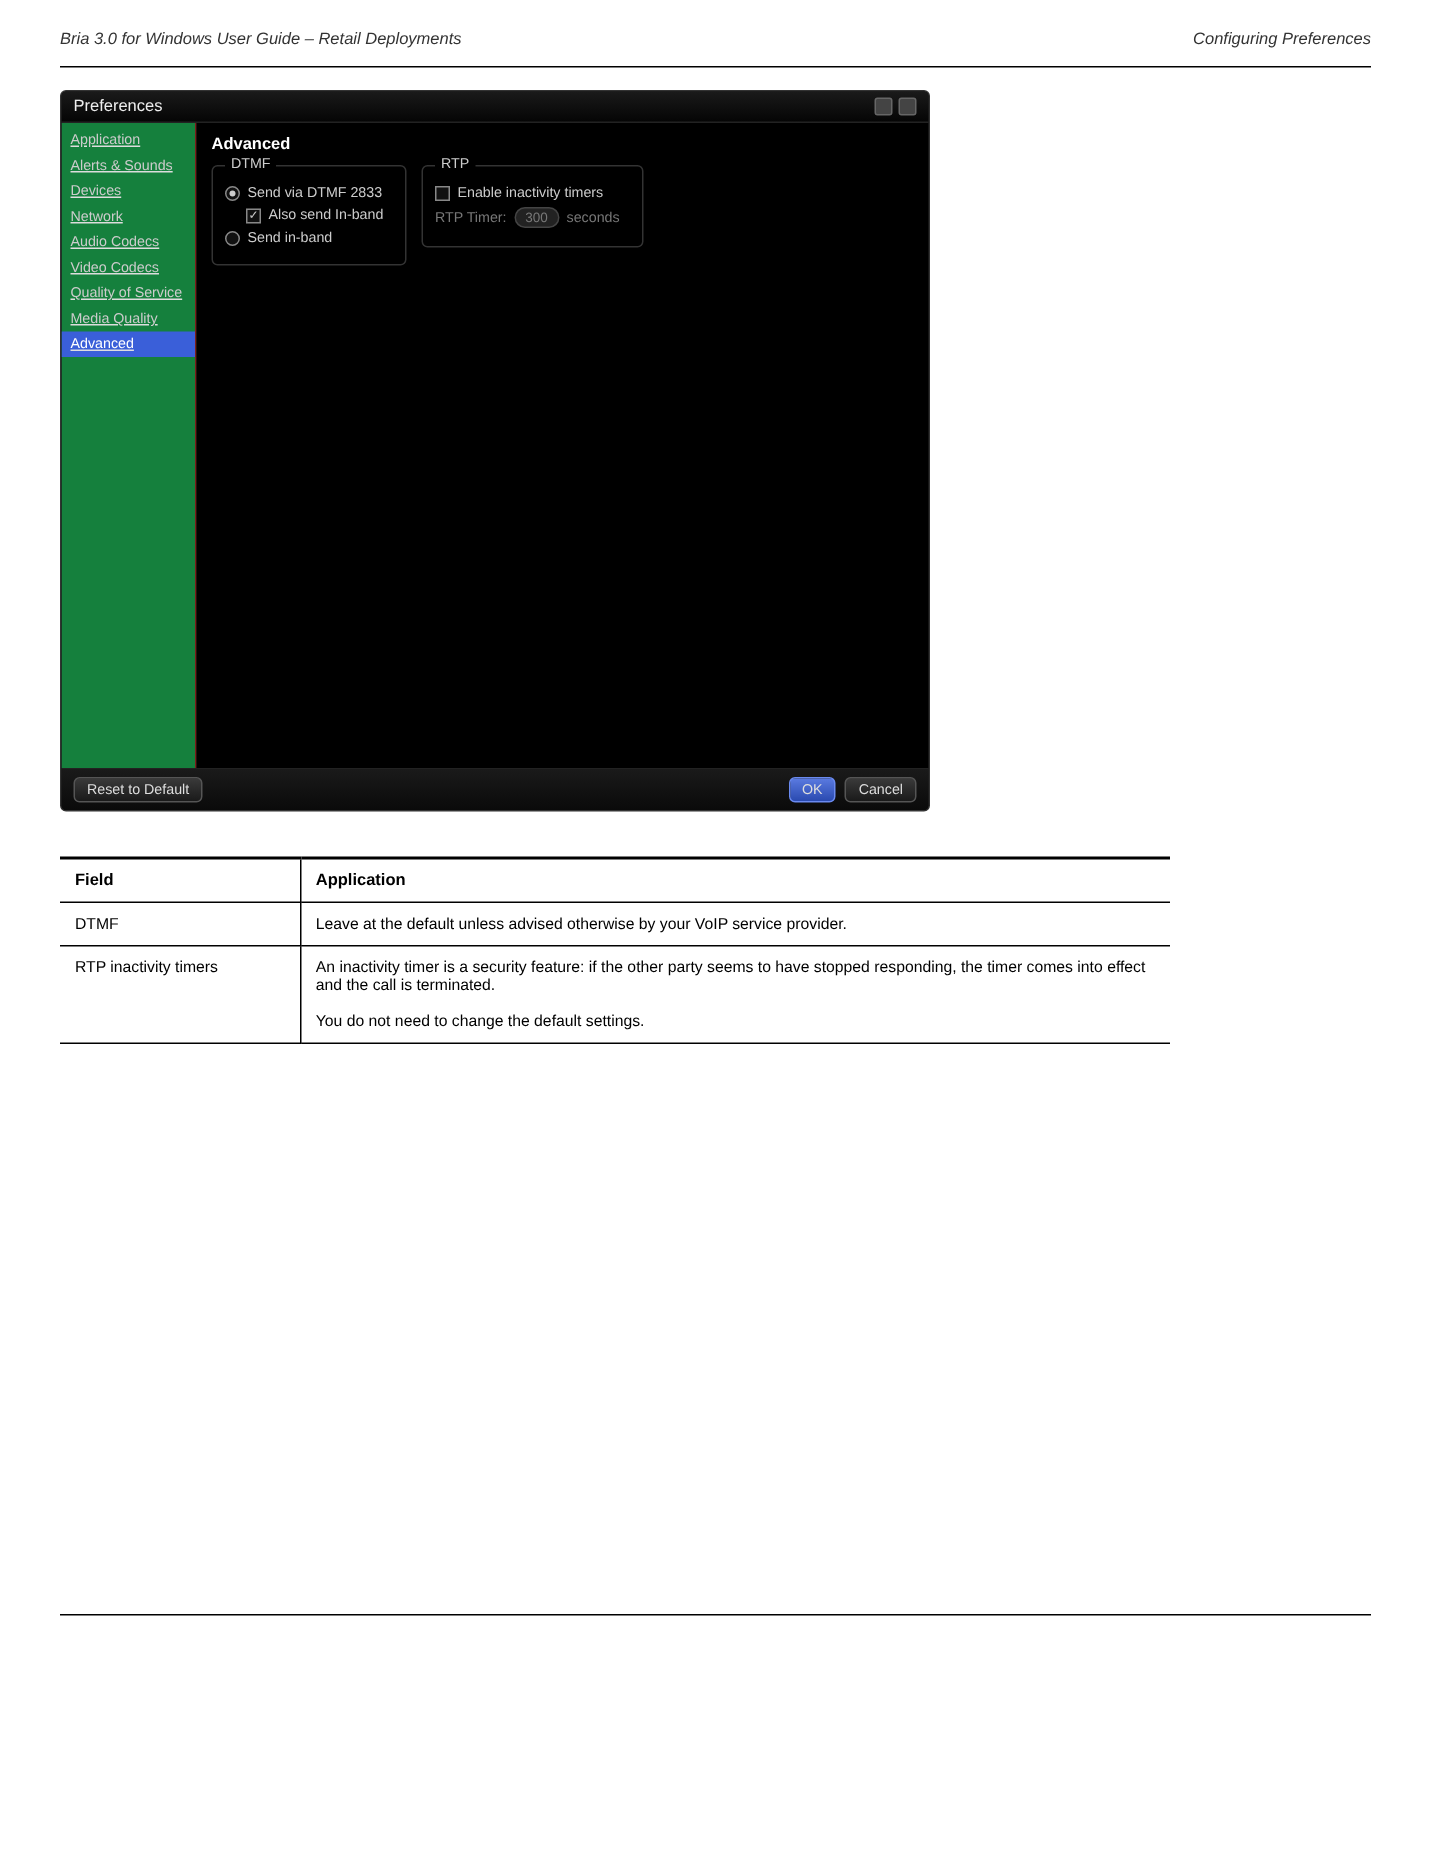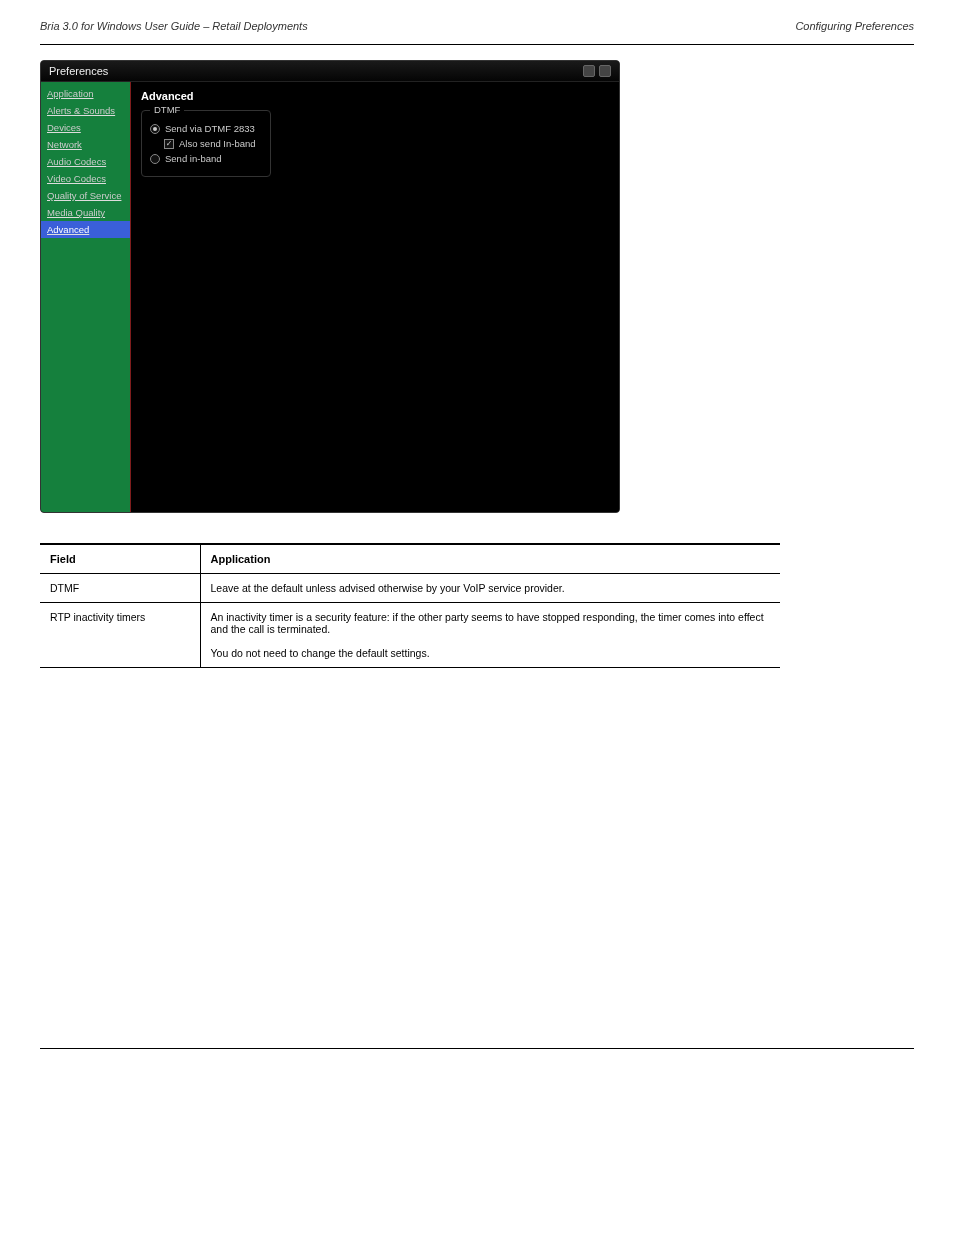--- a/index.html
+++ b/index.html
@@ -225,21 +225,40 @@
             </div>
             <div class="check-row indent">
               <span class="check-box on"></span>
               <span>Also send In-band</span>
             </div>
             <div class="radio-row">
               <span class="radio-dot"></span>
               <span>Send in-band</span>
             </div>
           </div>
+          <div class="fs fs-rtp">
+            <span class="fs-legend">RTP</span>
+            <div class="check-row">
+              <span class="check-box"></span>
+              <span>Enable inactivity timers</span>
+            </div>
+            <div class="rtp-row">
+              <span>RTP Timer:</span>
+              <span class="rtp-input">300</span>
+              <span>seconds</span>
+            </div>
+          </div>
         </div>
+      </div>
+    </div>
+    <div class="win-footer">
+      <button class="footer-btn">Reset to Default</button>
+      <div class="footer-right">
+        <button class="footer-btn primary">OK</button>
+        <button class="footer-btn">Cancel</button>
       </div>
     </div>
   </div>
 
   <table class="info-table">
     <thead>
       <tr>
         <th>Field</th>
         <th>Application</th>
       </tr>

